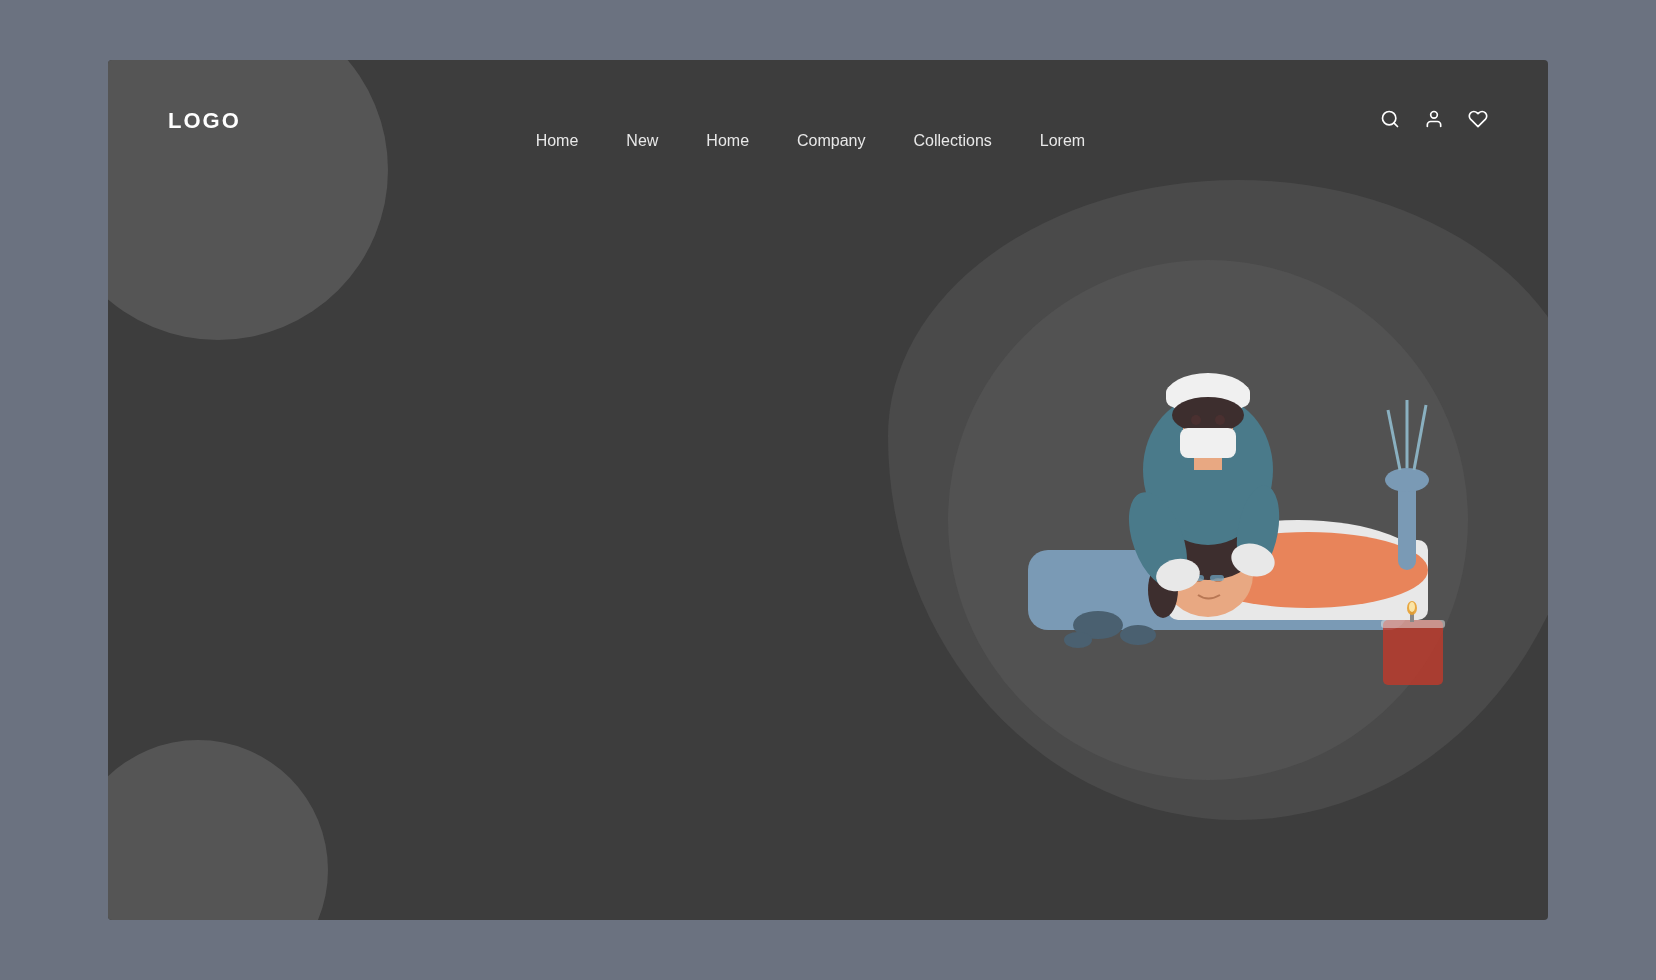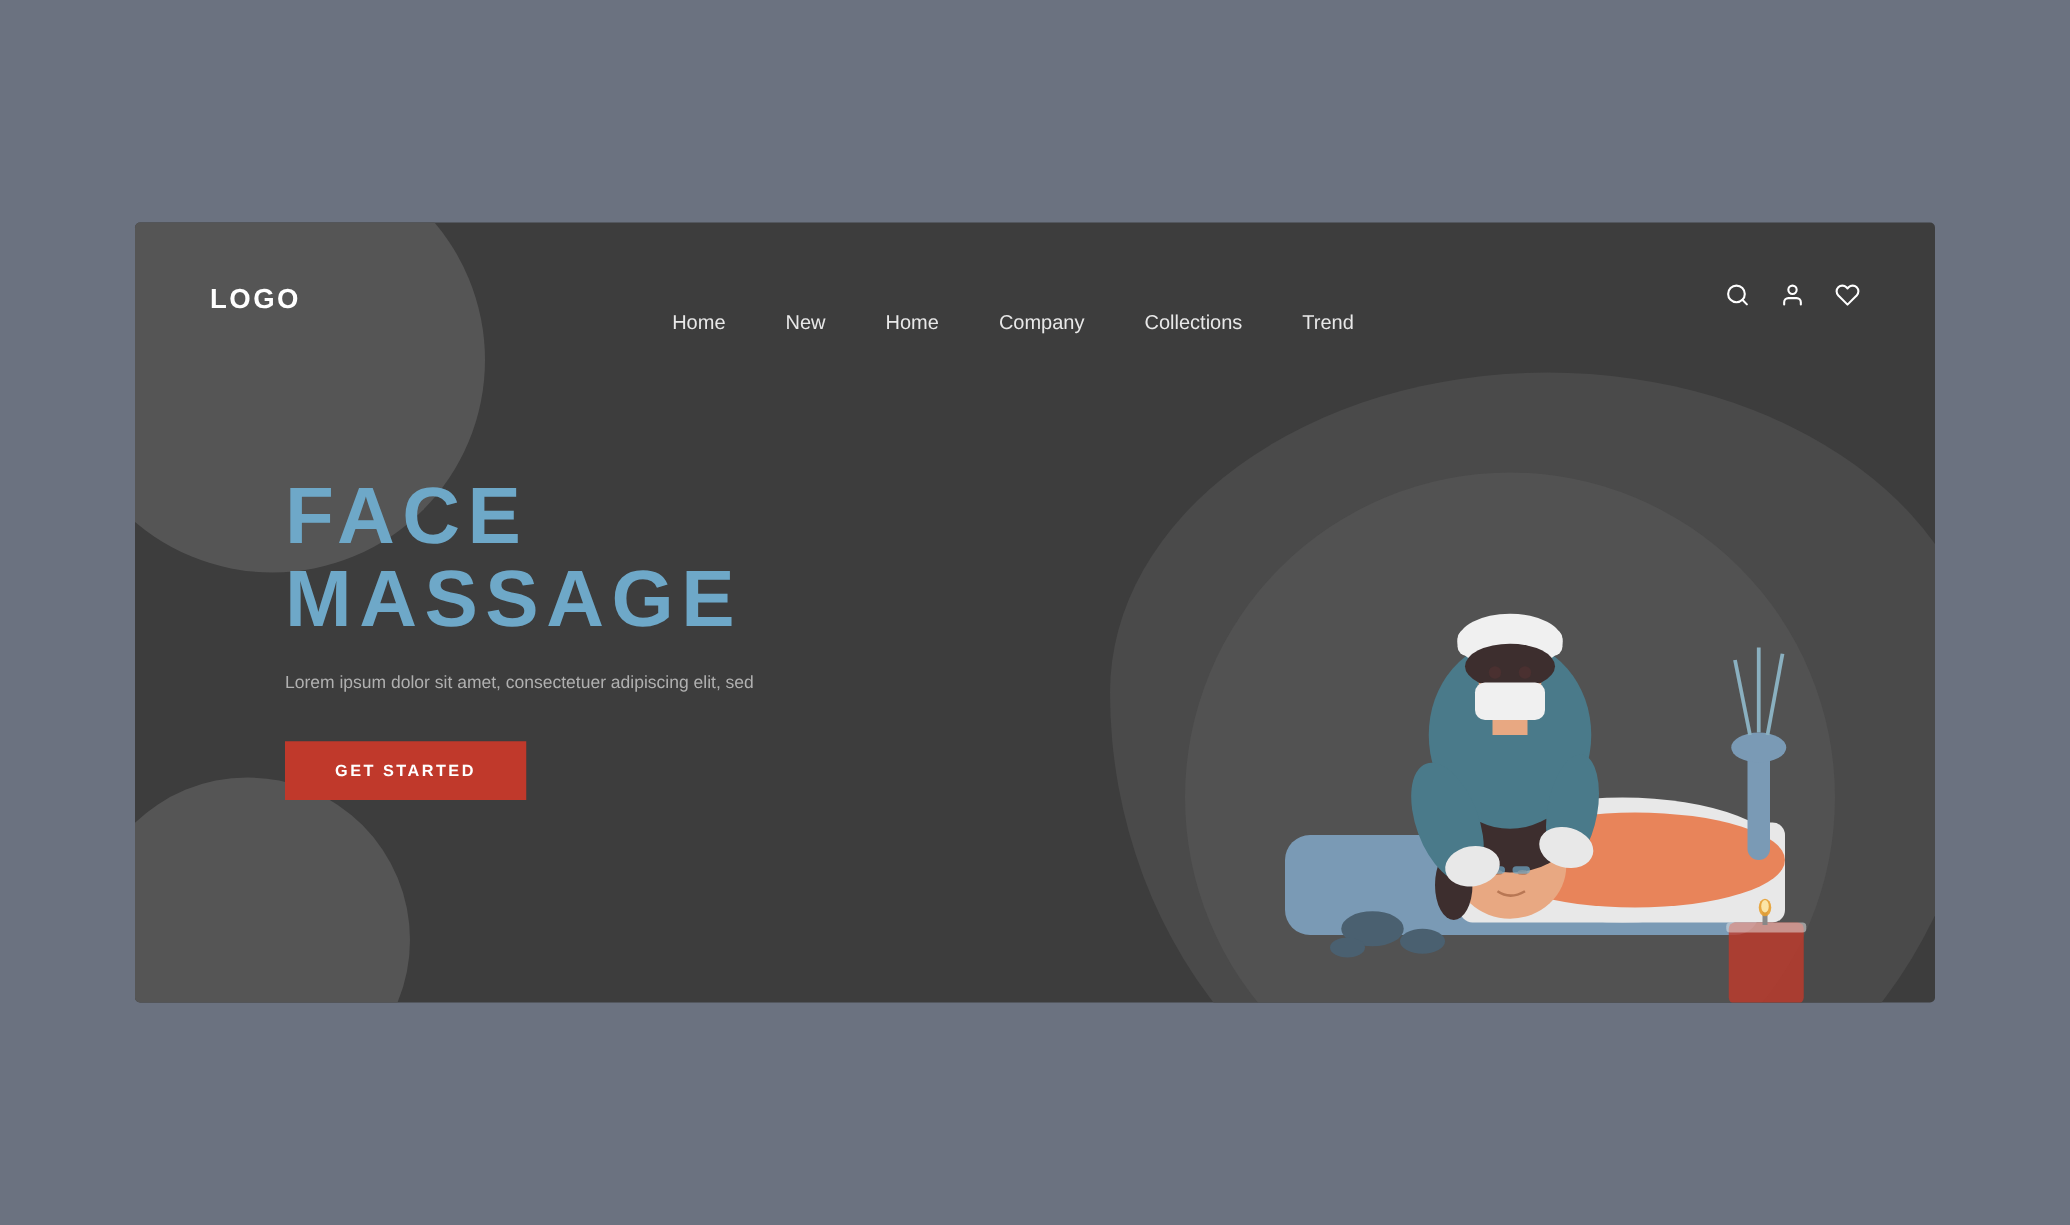--- a/index.html
+++ b/index.html
@@ -6,21 +6,21 @@
     body {
       background: #6b7280;
       display: flex;
       justify-content: center;
       align-items: center;
       min-height: 100vh;
       font-family: Arial, sans-serif;
     }
     .page-wrapper {
       width: 1440px;
-      height: 624px;
+      height: 860px;
       background: #3d3d3d;
       position: relative;
       overflow: hidden;
       border-radius: 4px;
     }
 
     
     .blob-top-left {
       position: absolute;
       top: -60px;
@@ -158,21 +158,21 @@
   <div class="blob-center-right"></div>
 
   <header class="header">
     <div class="logo">LOGO</div>
     <nav class="nav">
       <a class="nav-item">Home</a>
       <a class="nav-item">New</a>
       <a class="nav-item">Home</a>
       <a class="nav-item">Company</a>
       <a class="nav-item">Collections</a>
-      <a class="nav-item">Trend</a>
+      <a class="nav-item">Lorem</a>
     </nav>
     <div class="header-icons">
       <span class="header-icon">
         <svg width="20" height="20" viewBox="0 0 24 24" fill="none" stroke="white" stroke-width="2" stroke-linecap="round" stroke-linejoin="round">
           <circle cx="11" cy="11" r="8"></circle>
             <line x1="21" y1="21" x2="16.65" y2="16.65"></line>
         </svg>
       </span>
       <span class="header-icon">
         <svg width="20" height="20" viewBox="0 0 24 24" fill="none" stroke="white" stroke-width="2" stroke-linecap="round" stroke-linejoin="round">
@@ -181,26 +181,20 @@
         </svg>
       </span>
       <span class="header-icon">
         <svg width="20" height="20" viewBox="0 0 24 24" fill="none" stroke="white" stroke-width="2" stroke-linecap="round" stroke-linejoin="round">
           <path d="M20.84 4.61a5.5 5.5 0 0 0-7.78 0L12 5.67l-1.06-1.06a5.5 5.5 0 0 0-7.78 7.78l1.06 1.06L12 21.23l7.78-7.78 1.06-1.06a5.5 5.5 0 0 0 0-7.78z"></path>
         </svg>
       </span>
     </div>
   </header>
 
-  <section class="hero">
-    <div class="hero-title-line1">FACE</div>
-    <div class="hero-title-line2">MASSAGE</div>
-    <p class="hero-description">Lorem ipsum dolor sit amet, consectetuer adipiscing elit, sed</p>
-    <button class="get-started-btn">GET STARTED</button>
-  </section>
 
   <div class="illustration">
     <svg viewBox="0 0 680 640" xmlns="http://www.w3.org/2000/svg">
 
       <ellipse cx="380" cy="340" rx="260" ry="260" fill="#5a5a5a" opacity="0.5"></ellipse>
 
       <rect x="200" y="370" width="380" height="80" rx="20" ry="20" fill="#7a9ab5"></rect>
 
       <ellipse cx="470" cy="390" rx="130" ry="50" fill="#e8e8e8"></ellipse>
       <rect x="340" y="360" width="260" height="80" rx="10" fill="#e8e8e8"></rect>

